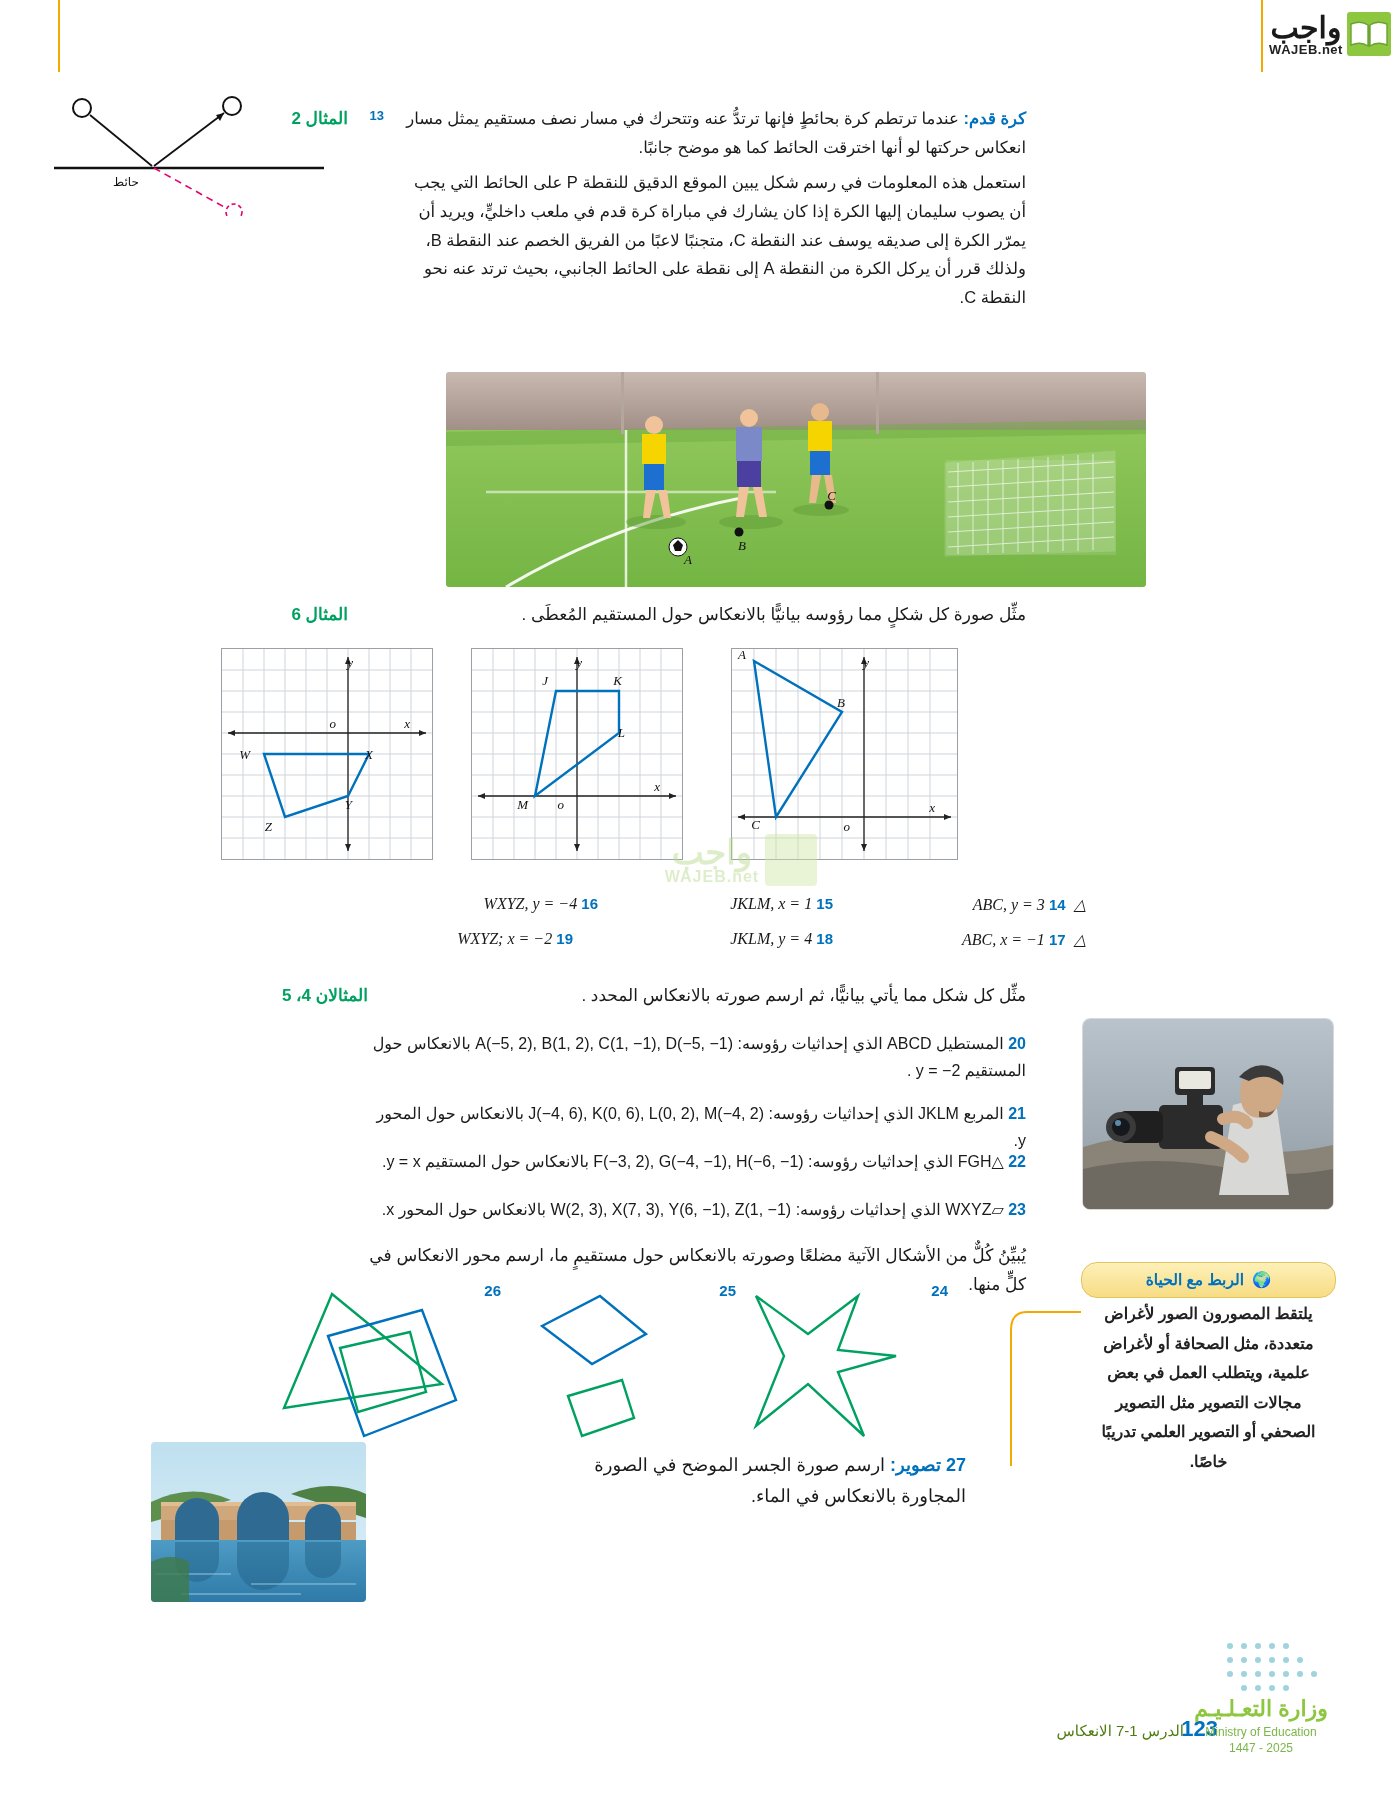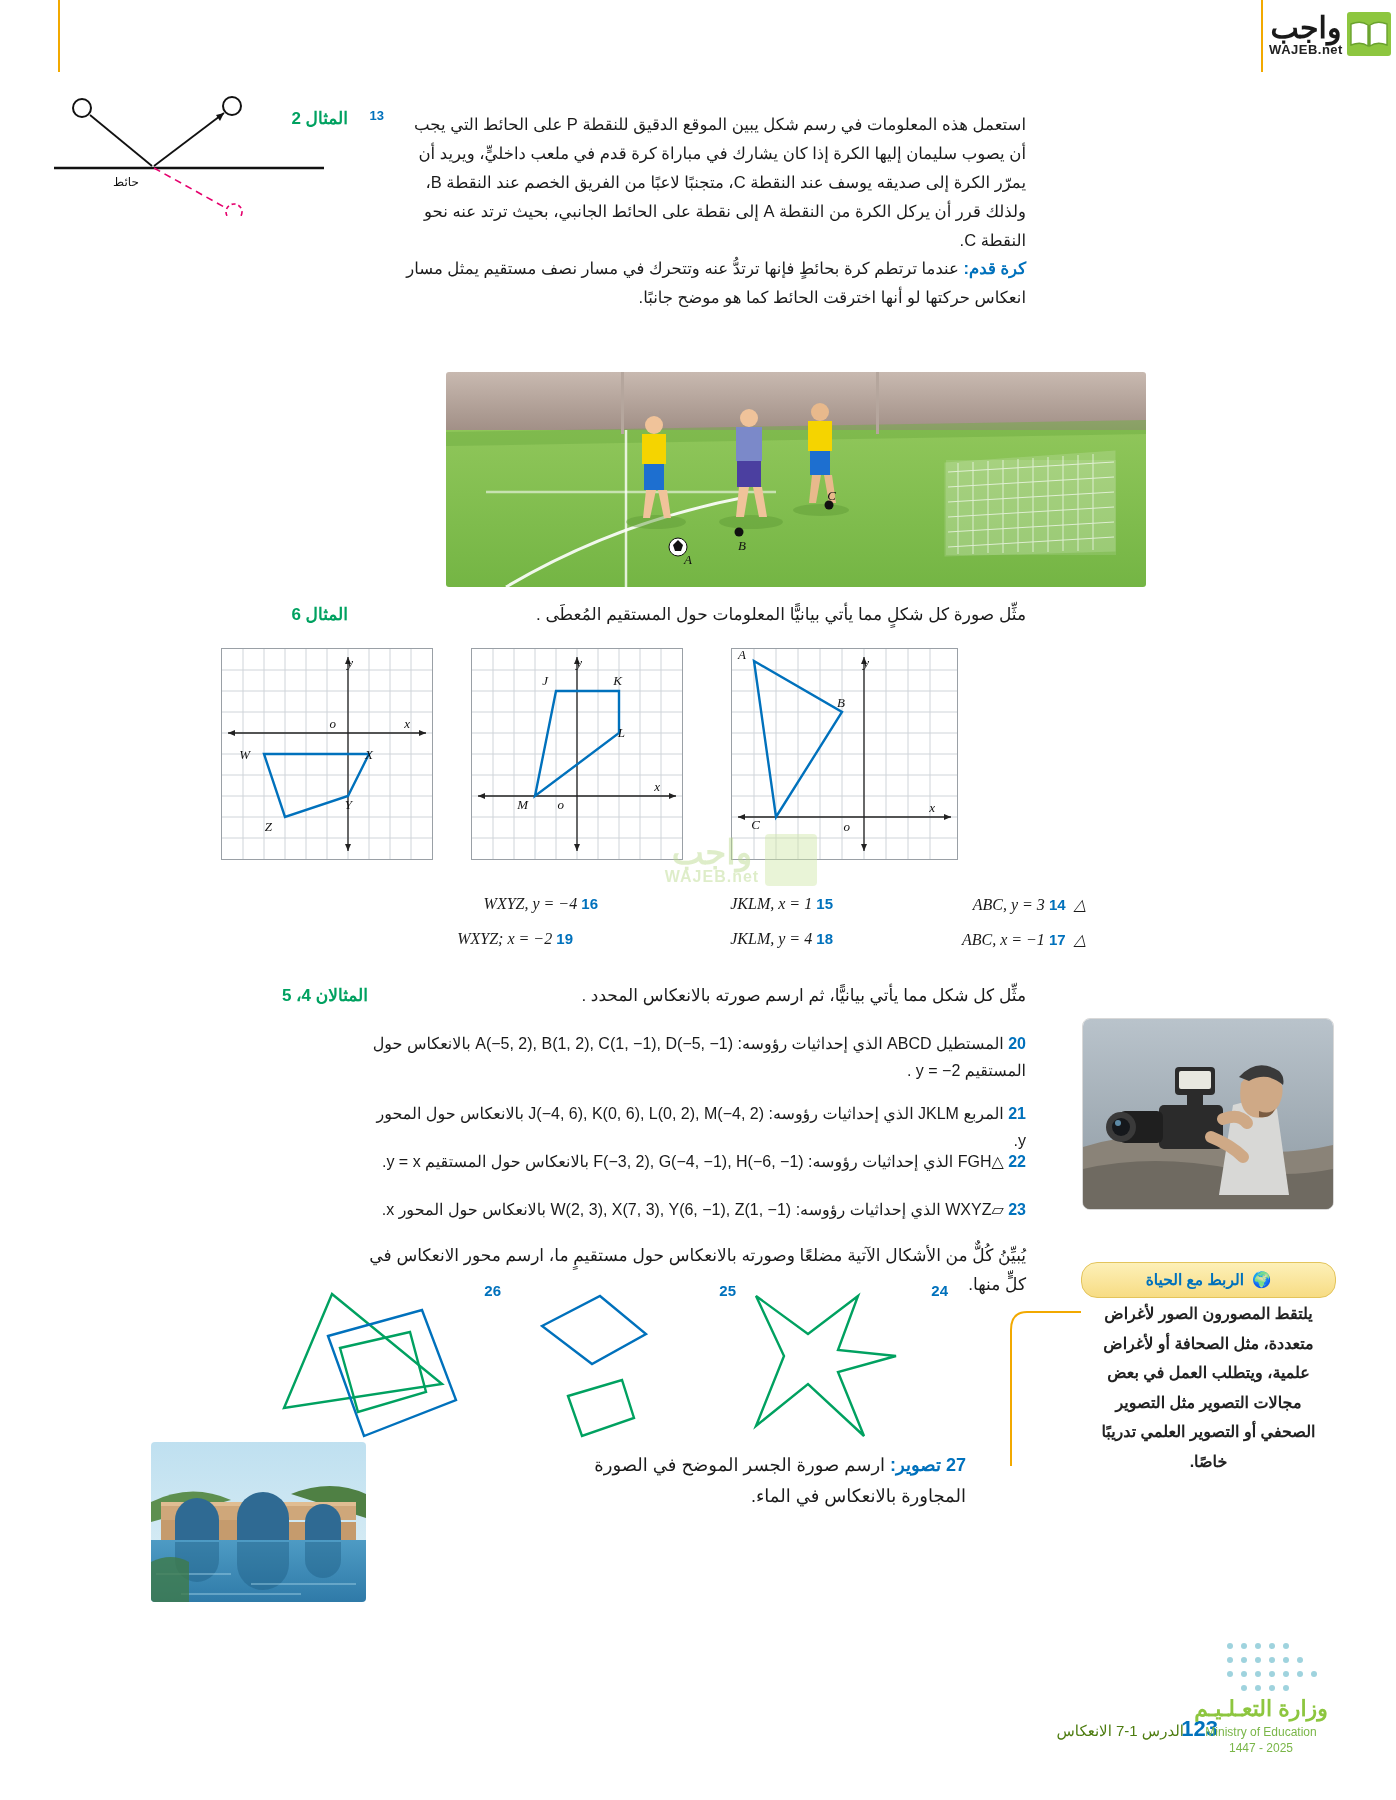--- a/index.html
+++ b/index.html
@@ -134,25 +134,25 @@
     <div class="logo-text">
       <span>واجب</span>
       <div class="sub">WAJEB.net</div>
     </div>
   </div>
 
   <div class="label-green" id="ex2-label">المثال 2</div>
   <div class="num" id="ex2-num">13</div>
 
   <div id="ex2-body">
-    <div class="txt" style="margin-top:6px">استعمل هذه المعلومات في رسم شكل يبين الموقع الدقيق للنقطة P على الحائط التي يجب أن يصوب سليمان إليها الكرة إذا كان يشارك في مباراة كرة قدم في ملعب داخليٍّ، ويريد أن يمرّر الكرة إلى صديقه يوسف عند النقطة C، متجنبًا لاعبًا من الفريق الخصم عند النقطة B، ولذلك قرر أن يركل الكرة من النقطة A إلى نقطة على الحائط الجانبي، بحيث ترتد عنه نحو النقطة C.</div>
     <div class="txt">
       <span class="lead">كرة قدم:</span>
       <span>عندما ترتطم كرة بحائطٍ فإنها ترتدُّ عنه وتتحرك في مسار نصف مستقيم يمثل مسار انعكاس حركتها لو أنها اخترقت الحائط كما هو موضح جانبًا.</span>
     </div>
+    <div class="txt" style="margin-top:6px">استعمل هذه المعلومات في رسم شكل يبين الموقع الدقيق للنقطة P على الحائط التي يجب أن يصوب سليمان إليها الكرة إذا كان يشارك في مباراة كرة قدم في ملعب داخليٍّ، ويريد أن يمرّر الكرة إلى صديقه يوسف عند النقطة C، متجنبًا لاعبًا من الفريق الخصم عند النقطة B، ولذلك قرر أن يركل الكرة من النقطة A إلى نقطة على الحائط الجانبي، بحيث ترتد عنه نحو النقطة C.</div>
   </div>
 
   <svg id="diagram-bounce" viewBox="0 0 290 130">
     <line x1="10" y1="82" x2="280" y2="82" stroke="#111" stroke-width="2.6"></line>
     <circle cx="38" cy="22" r="9" fill="none" stroke="#111" stroke-width="2"></circle>
     <circle cx="188" cy="20" r="9" fill="none" stroke="#111" stroke-width="2"></circle>
     <line x1="46" y1="29" x2="108" y2="80" stroke="#111" stroke-width="1.8"></line>
     <line x1="110" y1="80" x2="180" y2="27" stroke="#111" stroke-width="1.8"></line>
     <polygon points="180,27 172,29 176,35" fill="#111"></polygon>
     <line x1="110" y1="82" x2="182" y2="122" stroke="#e5006d" stroke-width="1.6" stroke-dasharray="7 5"></line>
@@ -231,21 +231,21 @@
     <circle cx="232" cy="175" r="9" fill="#ffffff" stroke="#111" stroke-width="1"></circle>
     <path d="M232 168 l5 5 -2 6 h-6 l-2 -6 z" fill="#111"></path>
     <text x="246" y="192" class="ptlabel" font-size="14">A</text>
     <circle cx="293" cy="160" r="4.5" fill="#111"></circle>
     <text x="300" y="178" class="ptlabel" font-size="14">B</text>
     <circle cx="383" cy="133" r="4.5" fill="#111"></circle>
     <text x="390" y="128" class="ptlabel" font-size="14">C</text>
   </svg>
 
   <div class="label-green" id="ex3-label">المثال 6</div>
-  <div id="ex3-inst">مثِّل صورة كل شكلٍ مما يأتي بيانيًّا المعلومات حول المستقيم المُعطَى .</div>
+  <div id="ex3-inst">مثِّل صورة كل شكلٍ مما رؤوسه بيانيًّا بالانعكاس حول المستقيم المُعطَى .</div>
 
   <svg class="grid-box" id="grid-1" viewBox="0 0 210 210">
     <g class="cell">
       <line x1="0" y1="21" x2="210" y2="21"></line>
         <line x1="0" y1="42" x2="210" y2="42"></line>
       <line x1="0" y1="63" x2="210" y2="63"></line>
         <line x1="0" y1="84" x2="210" y2="84"></line>
       <line x1="0" y1="105" x2="210" y2="105"></line>
         <line x1="0" y1="126" x2="210" y2="126"></line>
       <line x1="0" y1="147" x2="210" y2="147"></line>

